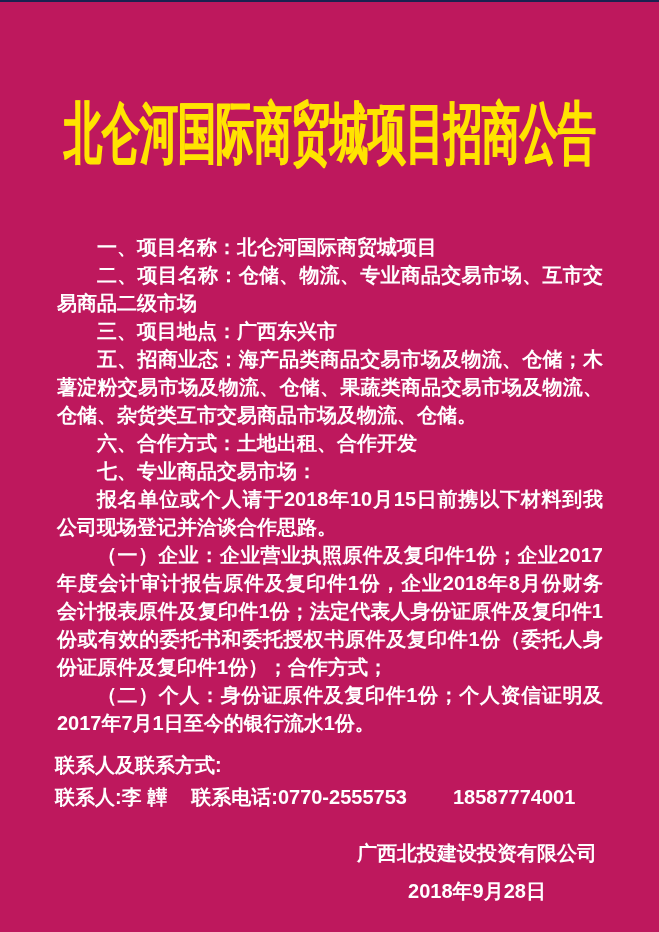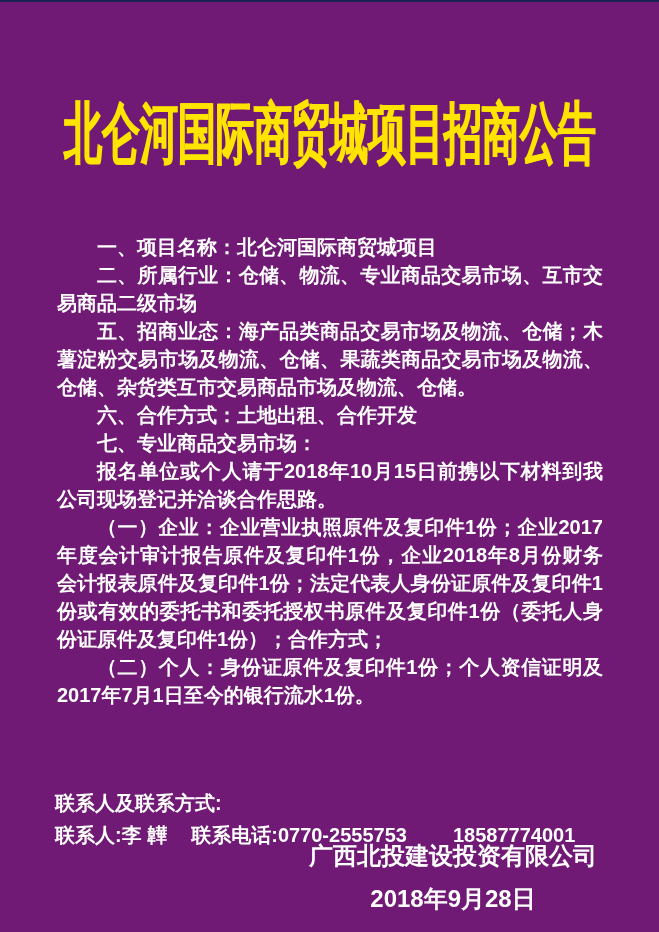--- a/index.html
+++ b/index.html
@@ -1,20 +1,20 @@
 <!DOCTYPE html>
 <html><head>
 <meta charset="utf-8">
 <style>
   html, body { margin: 0; padding: 0; background: #ffffff; }
   .poster {
     position: relative;
     width: 659px;
     height: 932px;
-    background: #701a75;
+    background: #be185d;
     overflow: hidden;
     box-sizing: border-box;
     border-top: 2px solid #1b2150;
     font-family: "Liberation Sans", "DejaVu Sans", sans-serif;
   }
   .title-wrap {
     height: 84px;
     margin-top: 90px;
     display: flex;
     align-items: center;
@@ -45,48 +45,48 @@
     text-indent: 2em;
   }
   .contact {
     position: absolute;
     left: 55px;
     top: 748px;
     color: #ffffff;
     font-weight: bold;
     font-size: 20px;
     line-height: 30px;
-    margin-top: 38px;
   }
   .contact-line { margin-top: 2px; }
   .contact-line .gap-sm { display: inline-block; width: 24px; }
   .contact-line .gap-lg { display: inline-block; width: 46px; }
   .signature {
     position: absolute;
     right: 62px;
     top: 838px;
     text-align: center;
     color: #ffffff;
     font-weight: bold;
-    font-size: 24px;
+    font-size: 20px;
   }
   .signature .date { margin-top: 11px; }
 </style>
 </head>
 <body>
 
 <div class="poster">
 
   <div class="title-wrap">
     <div class="title">北仑河国际商贸城项目招商公告</div>
   </div>
 
   <div class="body-text">
     <p>一、项目名称：北仑河国际商贸城项目</p>
-    <p>二、所属行业：仓储、物流、专业商品交易市场、互市交易商品二级市场</p>
+    <p>二、项目名称：仓储、物流、专业商品交易市场、互市交易商品二级市场</p>
+    <p>三、项目地点：广西东兴市</p>
     <p>五、招商业态：海产品类商品交易市场及物流、仓储；木薯淀粉交易市场及物流、仓储、果蔬类商品交易市场及物流、仓储、杂货类互市交易商品市场及物流、仓储。</p>
     <p>六、合作方式：土地出租、合作开发</p>
     <p>七、专业商品交易市场：</p>
     <p>报名单位或个人请于2018年10月15日前携以下材料到我公司现场登记并洽谈合作思路。</p>
     <p>（一）企业：企业营业执照原件及复印件1份；企业2017年度会计审计报告原件及复印件1份，企业2018年8月份财务会计报表原件及复印件1份；法定代表人身份证原件及复印件1份或有效的委托书和委托授权书原件及复印件1份（委托人身份证原件及复印件1份）；合作方式；</p>
     <p>（二）个人：身份证原件及复印件1份；个人资信证明及2017年7月1日至今的银行流水1份。</p>
   </div>
 
   <div class="contact">
     <div>联系人及联系方式:</div>

